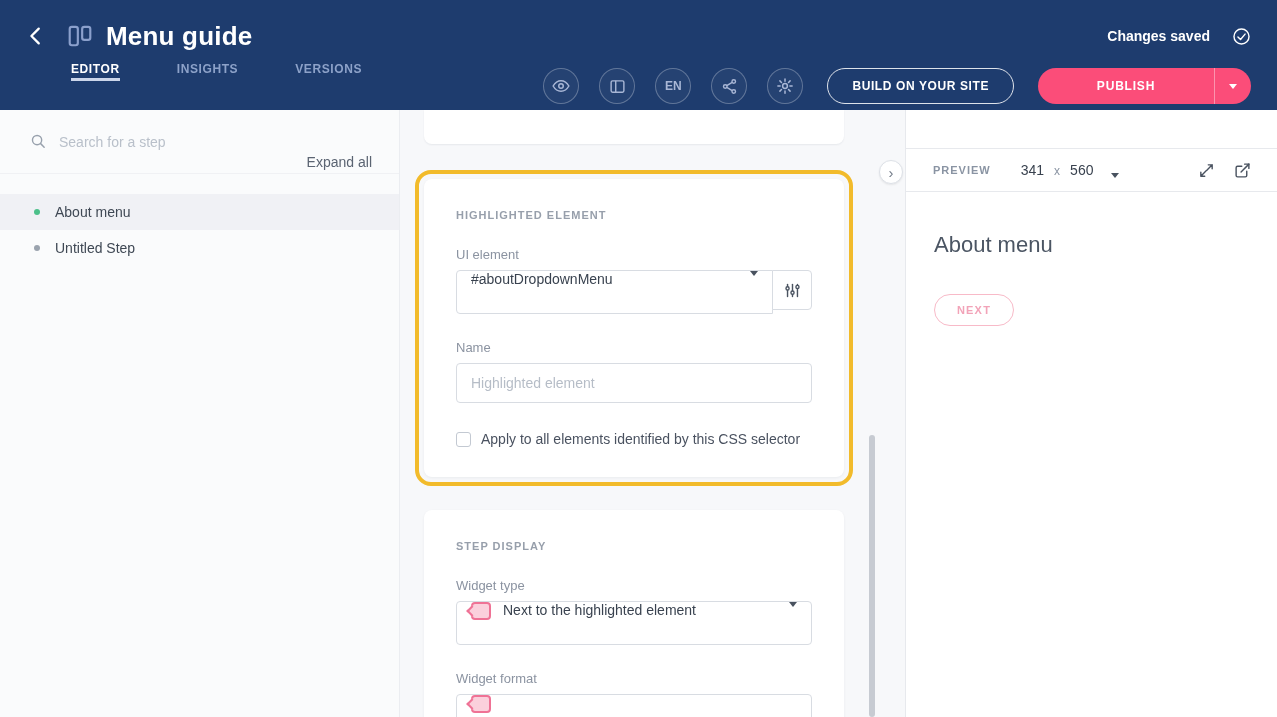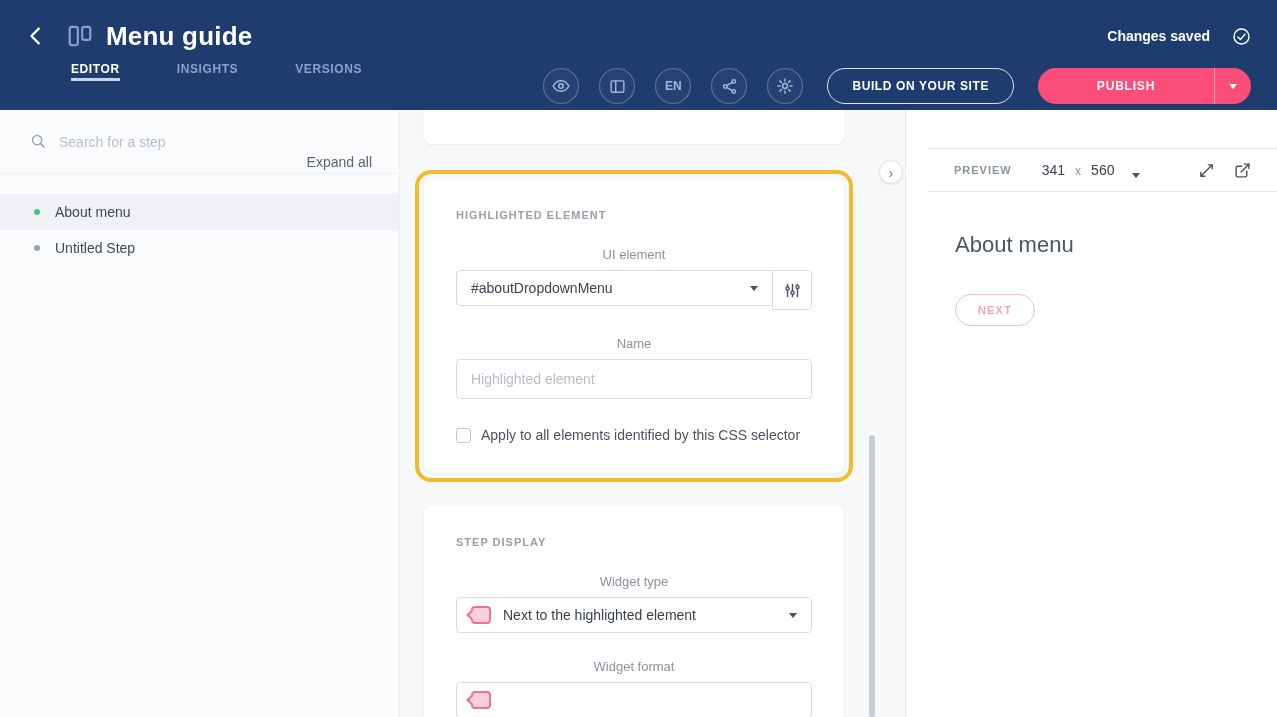--- a/index.html
+++ b/index.html
@@ -42,39 +42,39 @@
   .dot { width:6px; height:6px; border-radius:50%; flex:0 0 auto; }
   .dot.green { background:#4cc08a; }
   .dot.gray { background:#9aa3ae; }
 
   
   .editor { width:505px; flex:0 0 auto; background:#f7f8fa; position:relative; overflow:hidden; }
   .partial-card { margin-left:24px; width:420px; height:34px; background:#fff; border-radius:0 0 8px 8px; box-shadow:0 1px 2px rgba(20,30,50,0.07); }
   .ring { margin:26px 0 0 15px; width:438px; border:4px solid #f2bb2b; border-radius:16px; padding:5px; }
   .card { background:#fff; border-radius:8px; box-shadow:0 1px 3px rgba(20,30,50,0.06); padding:30px 32px; }
   .section-title { font-size:11px; font-weight:700; letter-spacing:1px; color:#979fab; }
-  .field-label { display:block; font-size:13px; color:#8b93a1; margin:26px 0 8px;text-align:center; }
+  .field-label { display:block; font-size:13px; color:#8b93a1; margin:26px 0 8px; }
   .select-row { display:flex; }
-  .select { height:36px; border:1px solid #d8dce2; background:#fff; border-radius:4px; display:flex; align-items:center; padding:0 14px; font-size:14px; color:#39424f; cursor:pointer; }
+  .select { height:44px; border:1px solid #d8dce2; background:#fff; border-radius:4px; display:flex; align-items:flex-start; padding:0 14px; font-size:14px; color:#39424f; cursor:pointer; }
   .select .value { flex:1; }
   .select-row .select { flex:1; border-radius:4px 0 0 4px; }
   .sliders-btn { width:40px; height:40px; flex:0 0 auto; margin-left:-1px; background:#fff; border:1px solid #d8dce2; border-radius:0 4px 4px 0; display:grid; place-items:center; cursor:pointer; }
   .text-input { width:100%; height:40px; border:1px solid #d8dce2; border-radius:4px; padding:0 14px; font-size:14px; color:#39424f; font-family:inherit; outline:none; background:#fff; }
   .text-input::placeholder { color:#b6bdc7; }
   .checkbox-row { margin-top:28px; display:flex; align-items:center; gap:10px; font-size:14px; color:#4a5260; cursor:pointer; }
   .checkbox { width:15px; height:15px; border:1px solid #c3c9d2; border-radius:3px; background:#fff; flex:0 0 auto; }
   .step-card { margin:24px 0 0 24px; width:420px; }
   .widget-icon { width:20px; height:18px; border:2px solid #ef7295; background:#fbd0dc; border-radius:4px; margin-right:12px; flex:0 0 auto; position:relative; }
   .widget-icon::before { content:""; position:absolute; left:-5px; top:50%; transform:translateY(-50%) rotate(45deg); width:6px; height:6px; background:#fbd0dc; border-left:2px solid #ef7295; border-bottom:2px solid #ef7295; }
 
   .scroll-thumb { position:absolute; left:869px; top:325px; width:6px; height:282px; border-radius:3px; background:#c7cbd2; cursor:pointer; z-index:5; }
   .collapse-btn { position:absolute; left:879px; top:50px; width:24px; height:24px; border-radius:50%; background:#fff; border:1px solid #dde1e7; box-shadow:0 1px 2px rgba(0,0,0,0.08); color:#717a87; font-size:15px; line-height:1; display:grid; place-items:center; cursor:pointer; z-index:10; font-family:inherit; }
 
   
-  .preview { flex:1; background:#fff; border-left:1px solid #e7e9ed; display:flex; flex-direction:column;padding-left:21px; }
+  .preview { flex:1; background:#fff; border-left:1px solid #e7e9ed; display:flex; flex-direction:column; }
   .preview-header { margin-top:38px; height:44px; flex:0 0 auto; border-top:1px solid #e7e9ed; border-bottom:1px solid #e7e9ed; display:flex; align-items:center; padding:0 24px 0 27px; }
   .preview-label { font-size:11px; font-weight:700; letter-spacing:1px; color:#8a94a3; }
   .dims { display:flex; align-items:flex-end; gap:10px; margin-left:30px; font-size:14px; color:#39424f; cursor:pointer; }
   .dims .sep { color:#8a94a3; font-size:12px; }
   .dims .caret-down { margin-left:8px; }
   .preview-icons { margin-left:auto; display:flex; gap:14px; }
   .icon-btn { background:none; border:none; cursor:pointer; display:grid; place-items:center; width:22px; height:22px; }
   .preview-body { padding:40px 28px; }
   .preview-title { font-size:22px; color:#4b5563; }
   .next-btn { margin-top:36px; width:80px; height:32px; border-radius:16px; border:1px solid #f8bac8; background:#fff; color:#f2a3b8; font-size:11px; font-weight:700; letter-spacing:1.2px; cursor:pointer; font-family:inherit; }

